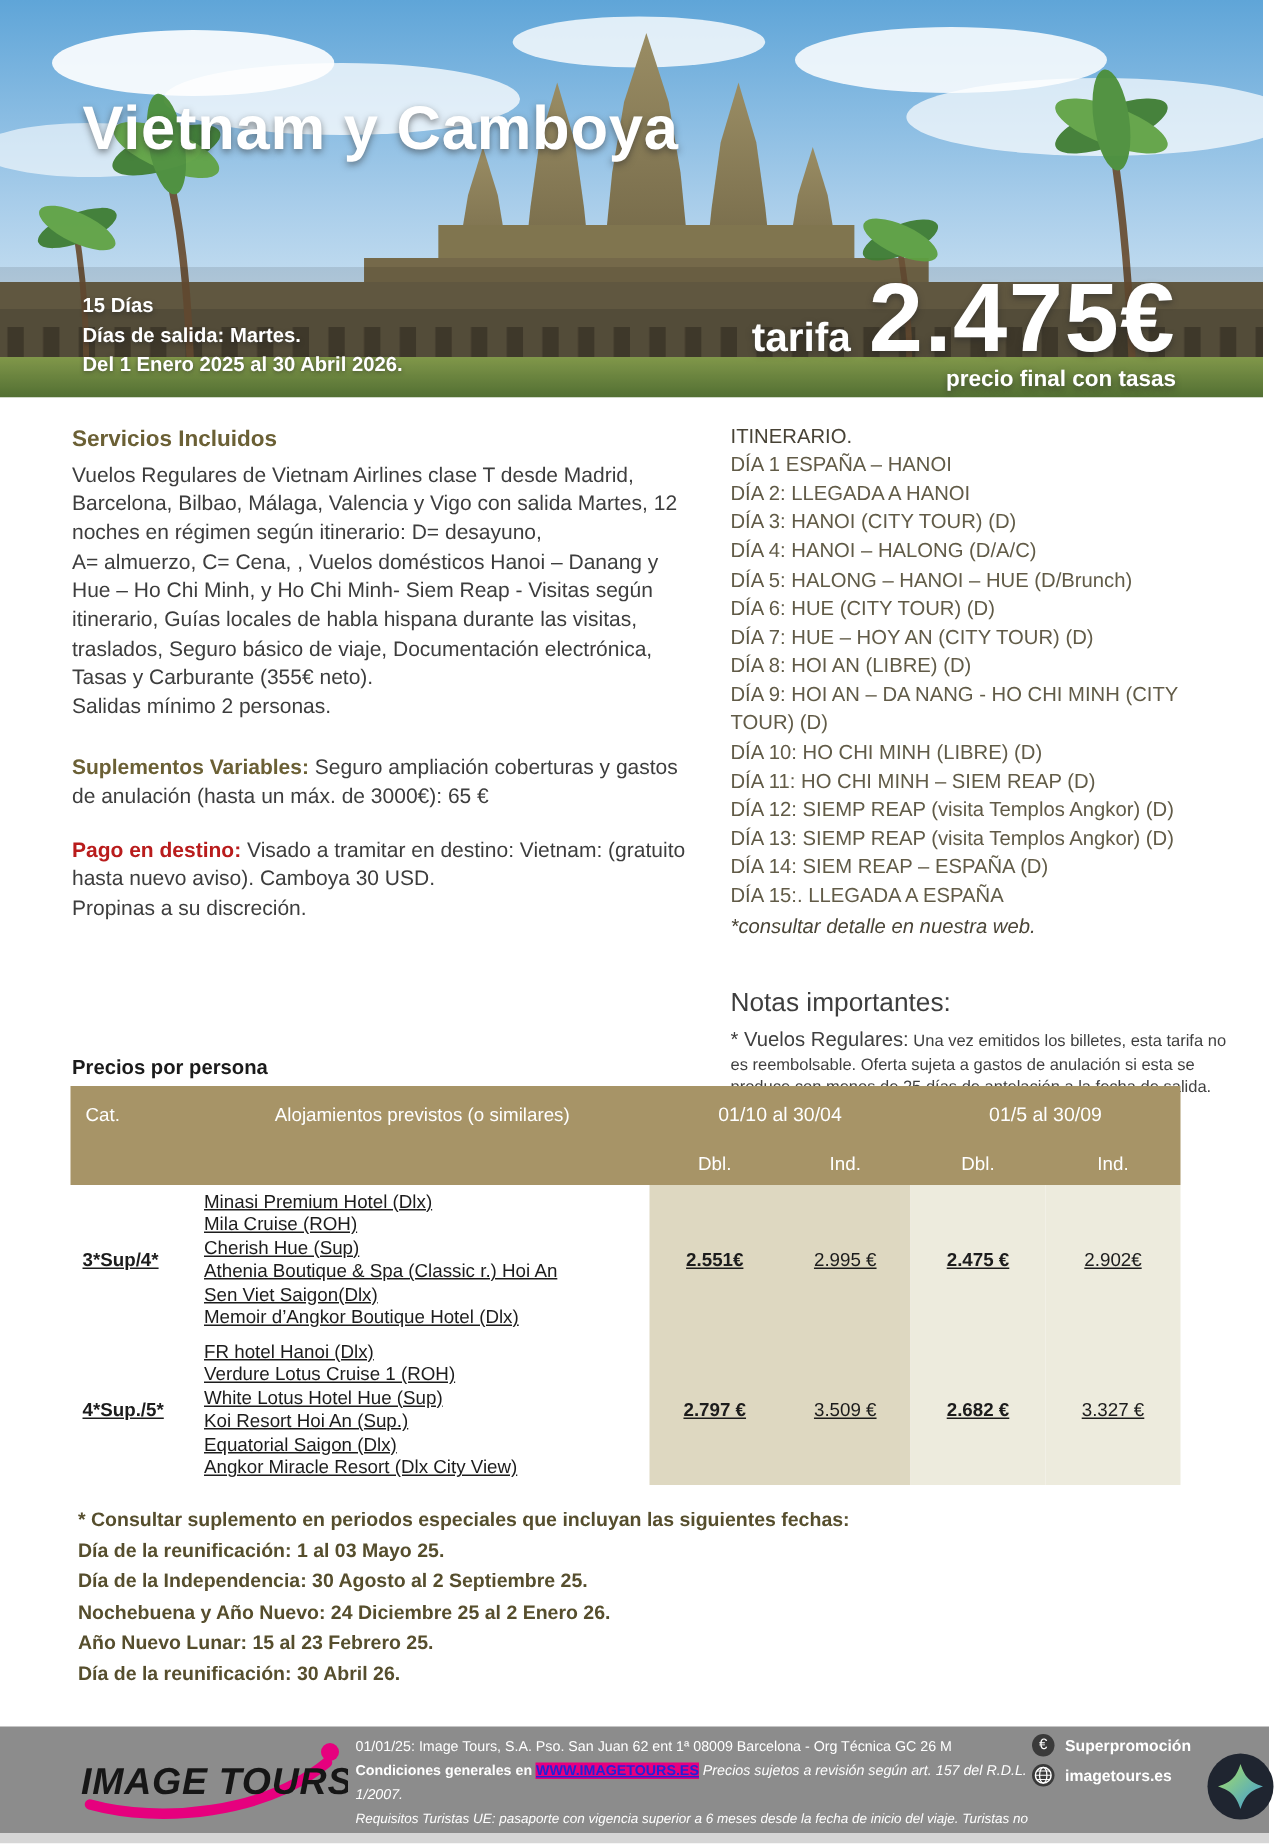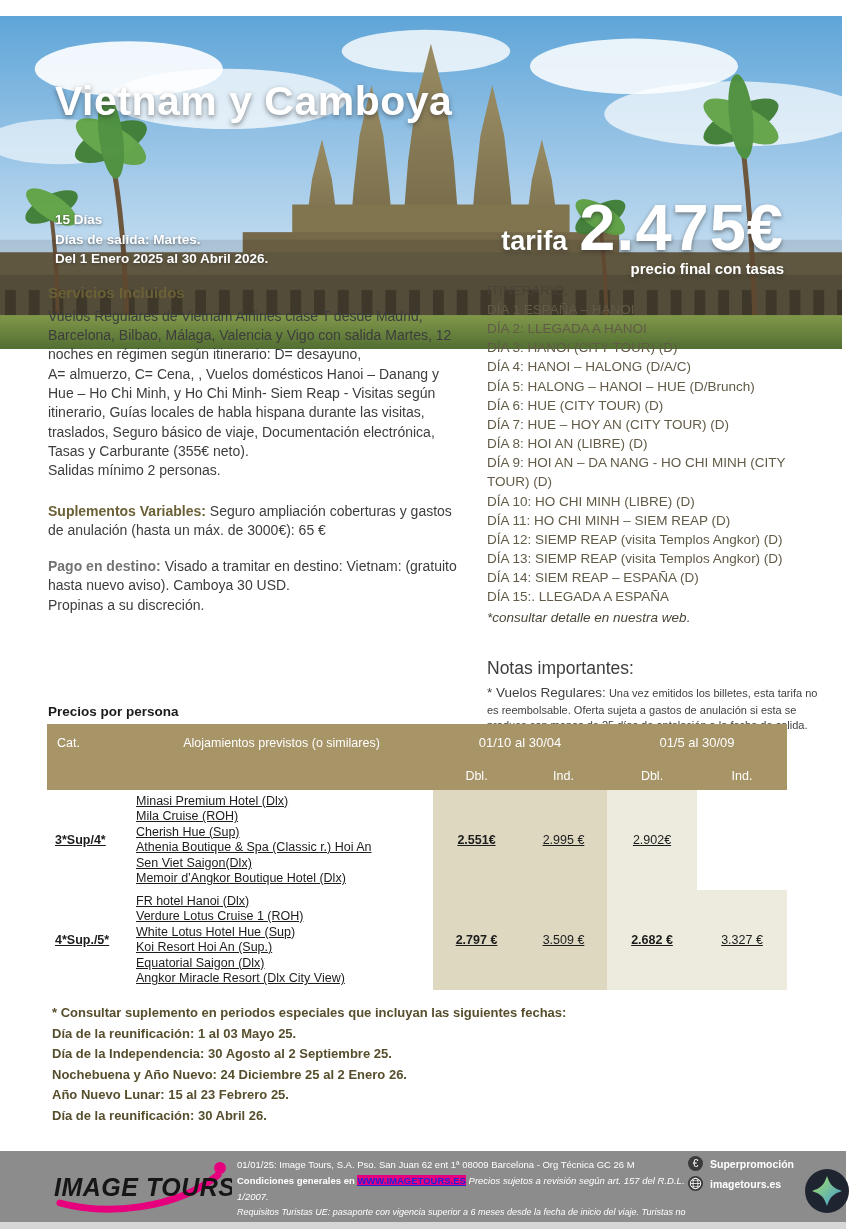--- a/index.html
+++ b/index.html
@@ -1,21 +1,21 @@
 <!DOCTYPE html>
 <html><head>
 <meta charset="utf-8">
 <style>
   html,body{margin:0;padding:0;}
   body{
     width:850px;height:1229px;position:relative;background:#ffffff;
     font-family:"Liberation Sans",sans-serif;color:#3d3d3d;overflow:hidden;
   }
   
-  .hero{position:absolute;left:0;top:16px;width:842px;height:333px;overflow:hidden;}
+  .hero{position:absolute;left:0;top:0;width:842px;height:265px;overflow:hidden;}
   .hero svg{position:absolute;left:0;top:0;width:100%;height:100%;}
   .hero-title{
     position:absolute;left:55px;top:62px;font-size:41px;font-weight:bold;color:#ffffff;
     text-shadow:0 2px 5px rgba(45,45,45,.55);letter-spacing:.5px;
   }
   .hero-info{
     position:absolute;left:55px;top:194px;font-size:13.5px;font-weight:bold;color:#ffffff;
     line-height:1.45;text-shadow:0 1px 3px rgba(40,40,40,.6);
   }
   .hero-price{
@@ -26,21 +26,21 @@
   .price-prefix{font-size:27px;font-weight:bold;margin-right:12px;}
   .price-big{font-size:65px;font-weight:bold;letter-spacing:1px;line-height:.9;}
   .price-note{font-size:15px;font-weight:bold;margin-top:2px;}
   
   .col-left{position:absolute;left:48px;top:283px;width:414px;font-size:14px;line-height:1.38;}
   .col-right{position:absolute;left:487px;top:283px;width:338px;font-size:13.5px;}
   .sec-heading{color:#6b6035;font-weight:bold;font-size:15px;margin:0 0 3px 0;}
   .prelines{white-space:pre-line;}
   .para{margin-top:21px;}
   .olive-lead{color:#6b6035;font-weight:bold;}
-  .purple-lead{color:#737373;font-weight:bold;}
+  .purple-lead{color:#b91c1c;font-weight:bold;}
   .itin-heading{color:#474235;margin:0 0 2px 0;font-size:13.5px;}
   .itin-day{color:#615b47;line-height:1.42;}
   .itin-note{color:#4a4537;font-style:italic;line-height:1.42;margin-top:1px;}
   .notes-heading{font-size:17.5px;color:#3d3d3d;margin-top:31px;}
   .notes-para{margin-top:5px;font-size:11px;color:#3f3f3f;line-height:1.4;}
   .notes-lead{font-size:13.5px;}
   
   .table-title{position:absolute;left:48px;top:704px;font-size:13.5px;font-weight:bold;color:#1a1a1a;}
   .price-table{position:absolute;left:47px;top:724px;width:740px;}
   .grid{display:grid;grid-template-columns:83px 303px 87px 87px 90px 90px;}
@@ -223,20 +223,21 @@
   <div class="grid tbody-row row-a">
     <div class="cell cat">3*Sup/4*</div>
     <div class="cell hotels prelines">Minasi Premium Hotel (Dlx)
 Mila Cruise (ROH)
 Cherish Hue (Sup)
 Athenia Boutique &amp; Spa (Classic r.) Hoi An
 Sen Viet Saigon(Dlx)
 Memoir d’Angkor Boutique Hotel (Dlx)</div>
     <div class="cell price bold bg1">2.551€</div>
     <div class="cell price bg1">2.995 €</div>
+    <div class="cell price bold bg2">2.475 €</div>
     <div class="cell price bg2">2.902€</div>
   </div>
   <div class="grid tbody-row row-b">
     <div class="cell cat">4*Sup./5*</div>
     <div class="cell hotels prelines">FR hotel Hanoi (Dlx)
 Verdure Lotus Cruise 1 (ROH)
 White Lotus Hotel Hue (Sup)
 Koi Resort Hoi An (Sup.)
 Equatorial Saigon (Dlx)
 Angkor Miracle Resort (Dlx City View)</div>

